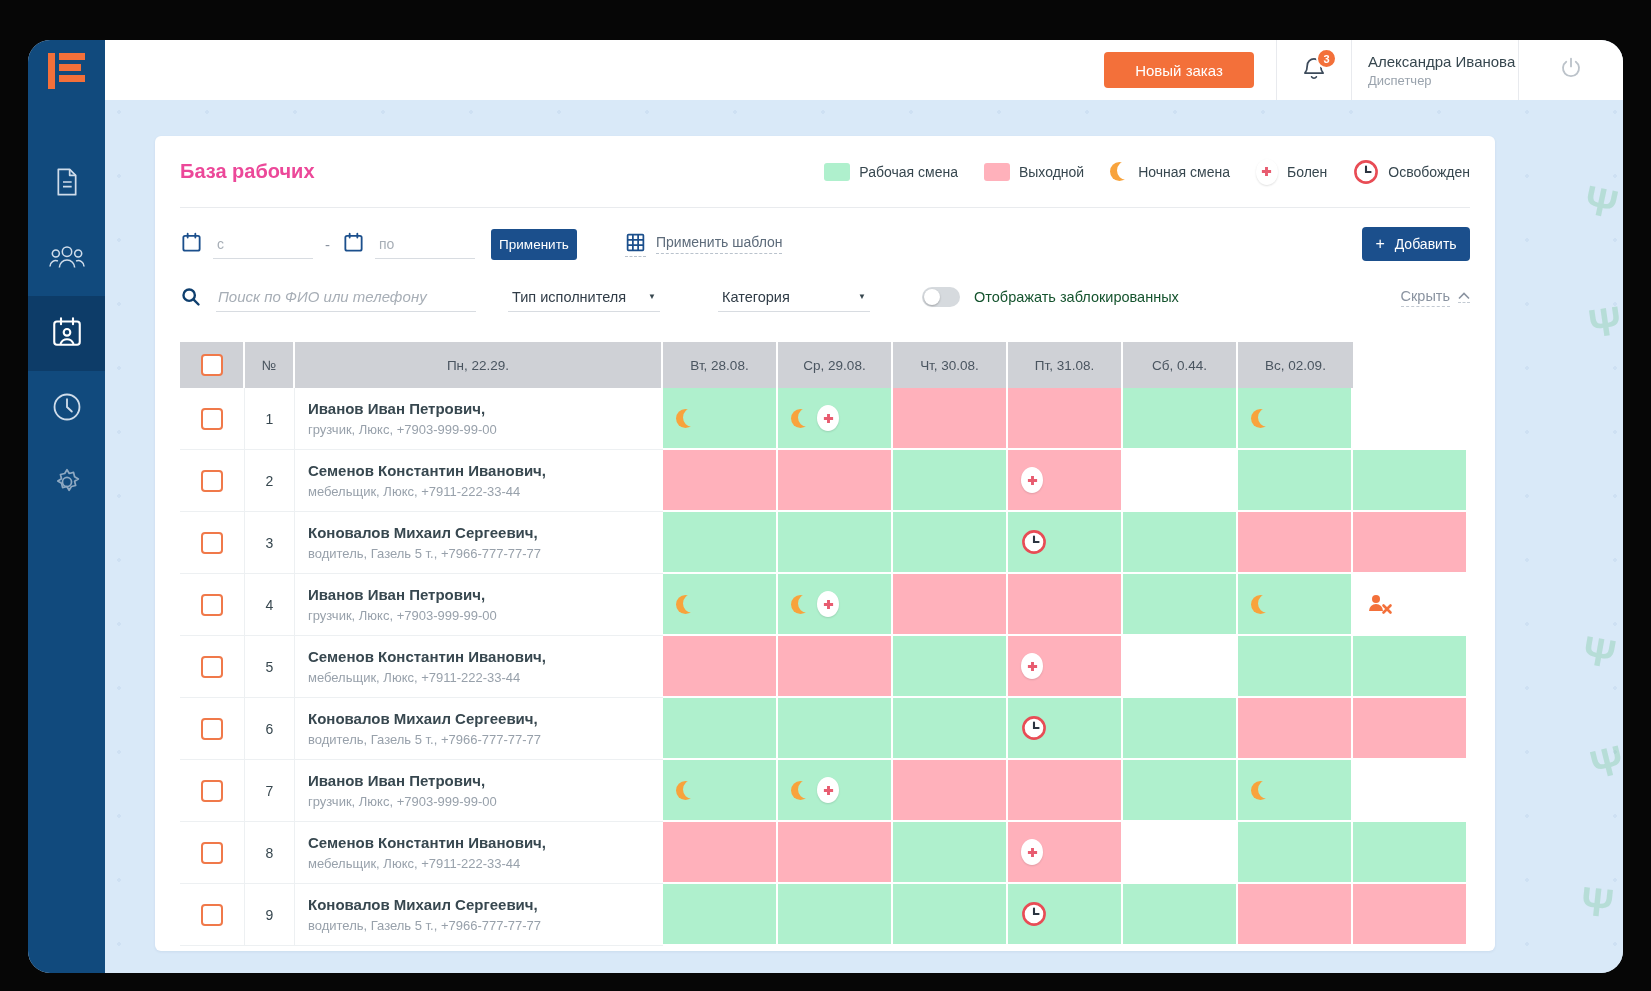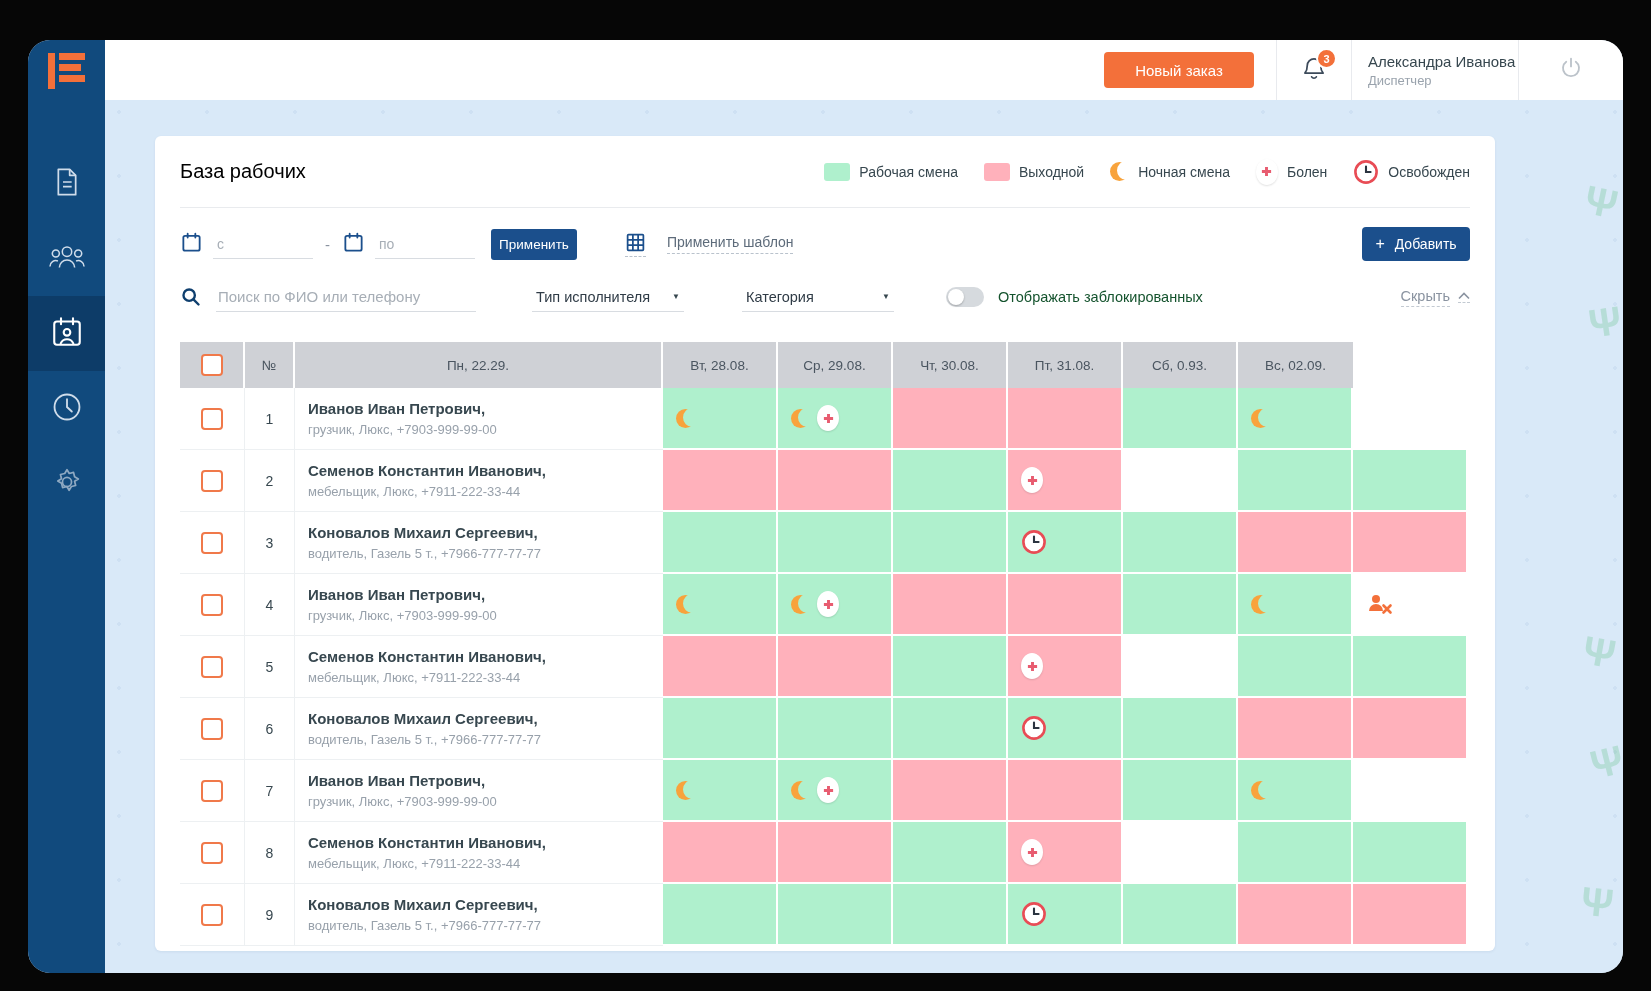--- a/index.html
+++ b/index.html
@@ -45,50 +45,50 @@
      background-image:repeating-radial-gradient(circle at 14px 12px, rgba(110,150,195,.10) 0 2px, transparent 2px 100%);
      background-size:88px 64px; pointer-events:none; }
   .wm { position:absolute; color:rgba(92,190,128,.28); font-size:40px; font-weight:bold; pointer-events:none; user-select:none; }
 
   
   .card { position:absolute; left:50px; top:36px; width:1340px; height:815px; background:#fff;
           border-radius:6px; padding:0 25px; overflow:hidden; box-shadow:0 1px 3px rgba(40,70,110,.08); }
 
   .card-header { height:72px; display:flex; align-items:center; justify-content:space-between;
                  border-bottom:1px solid #e9ebee; }
-  .page-title { font-size:20px; color:#000000; font-weight:400; }
+  .page-title { font-size:20px; color:#ec4899; font-weight:700; }
   .legend { display:flex; align-items:center; gap:26px; }
   .legend-item { display:flex; align-items:center; gap:9px; }
   .legend-item span.lbl { font-size:14px; color:#37474f; }
   .swatch { width:26px; height:18px; border-radius:3px; display:inline-block; }
 
   
   .frow1 { margin-top:16px; height:40px; display:flex; align-items:center; }
   .frow2 { margin-top:12px; height:42px; display:flex; align-items:center; }
   .date-input { width:100px; border:none; border-bottom:1px solid #d8dce1; font-size:14px; color:#37474f;
                 padding:6px 4px; outline:none; margin-left:10px; font-family:inherit; }
   .date-input::placeholder, .search-input::placeholder { color:#a7aeb6; }
   .dash { color:#8a93a0; margin:0 12px; font-size:15px; }
   .btn-apply { margin-left:16px; width:86px; height:31px; background:#1b4f8c; color:#fff; border:none;
                border-radius:3px; font-size:13.5px; cursor:pointer; font-family:inherit; }
-  .tpl-link { margin-left:48px; display:flex; align-items:center; gap:21px; cursor:pointer; }
+  .tpl-link { margin-left:48px; display:flex; align-items:center; gap:10px; cursor:pointer; }
   .tpl-link span { font-size:14px; color:#5d6b7a; border-bottom:1px dashed #b9c2cc; padding-bottom:3px; }
   .btn-add { margin-left:auto; width:108px; height:34px; background:#1b4f8c; color:#fff; border:none;
              border-radius:4px; font-size:14px; cursor:pointer; display:flex; align-items:center;
              justify-content:center; gap:10px; font-family:inherit; }
   .btn-add b { font-size:16px; font-weight:normal; }
 
   .search-wrap { display:flex; align-items:center; gap:14px; }
   .search-input { width:260px; border:none; border-bottom:1px solid #d8dce1; font-size:15px; color:#37474f;
-                  padding:6px 2px; outline:none; font-family:inherit; }
+                  padding:6px 2px; outline:none; font-family:inherit;font-style:italic; }
   .fake-select { display:flex; align-items:center; justify-content:space-between; width:152px;
                  border-bottom:1px solid #d8dce1; padding:6px 4px; cursor:pointer; }
   .fake-select .sel-lbl { font-size:14.5px; color:#2f3b46; }
   .fake-select .arr { font-size:8px; color:#37474f; }
-  .sel-type { margin-left:56px; }
+  .sel-type { margin-left:32px; }
   .sel-cat { margin-left:58px; }
   .toggle { margin-left:52px; width:38px; height:20px; border-radius:10px; background:#d6dade; position:relative; cursor:pointer; flex:none; }
   .toggle .knob { position:absolute; left:2px; top:2px; width:16px; height:16px; border-radius:50%; background:#fff;
                   box-shadow:0 1px 2px rgba(0,0,0,.25); }
   .toggle-label { margin-left:14px; font-size:14.5px; color:#14532d; }
   .hide-link { margin-left:auto; display:flex; align-items:center; gap:8px; cursor:pointer; }
   .hide-link span { font-size:14.5px; color:#8a93a0; border-bottom:1px dashed #c3cad2; padding-bottom:2px; }
 
   
   .table { margin-top:24px; }
@@ -322,21 +322,21 @@
         <div class="t-header" id="t-header">
           <div class="h-cell">
             <div class="cb"></div>
           </div>
           <div class="h-cell">№</div>
         <div class="h-cell">Пн, 22.29.</div>
             <div class="h-cell">Вт, 28.08.</div>
             <div class="h-cell">Ср, 29.08.</div>
             <div class="h-cell">Чт, 30.08.</div>
             <div class="h-cell">Пт, 31.08.</div>
-            <div class="h-cell">Сб, 0.93.</div>
+            <div class="h-cell">Сб, 0.44.</div>
             <div class="h-cell">Вс, 02.09.</div>
           </div>
         <div id="t-body">
             <div class="t-row">
               <div class="c-check">
                 <div class="cb"></div>
               </div>
               <div class="c-num">1</div>
               <div class="c-worker">
                 <span class="w-name">Иванов Иван Петрович,</span>

